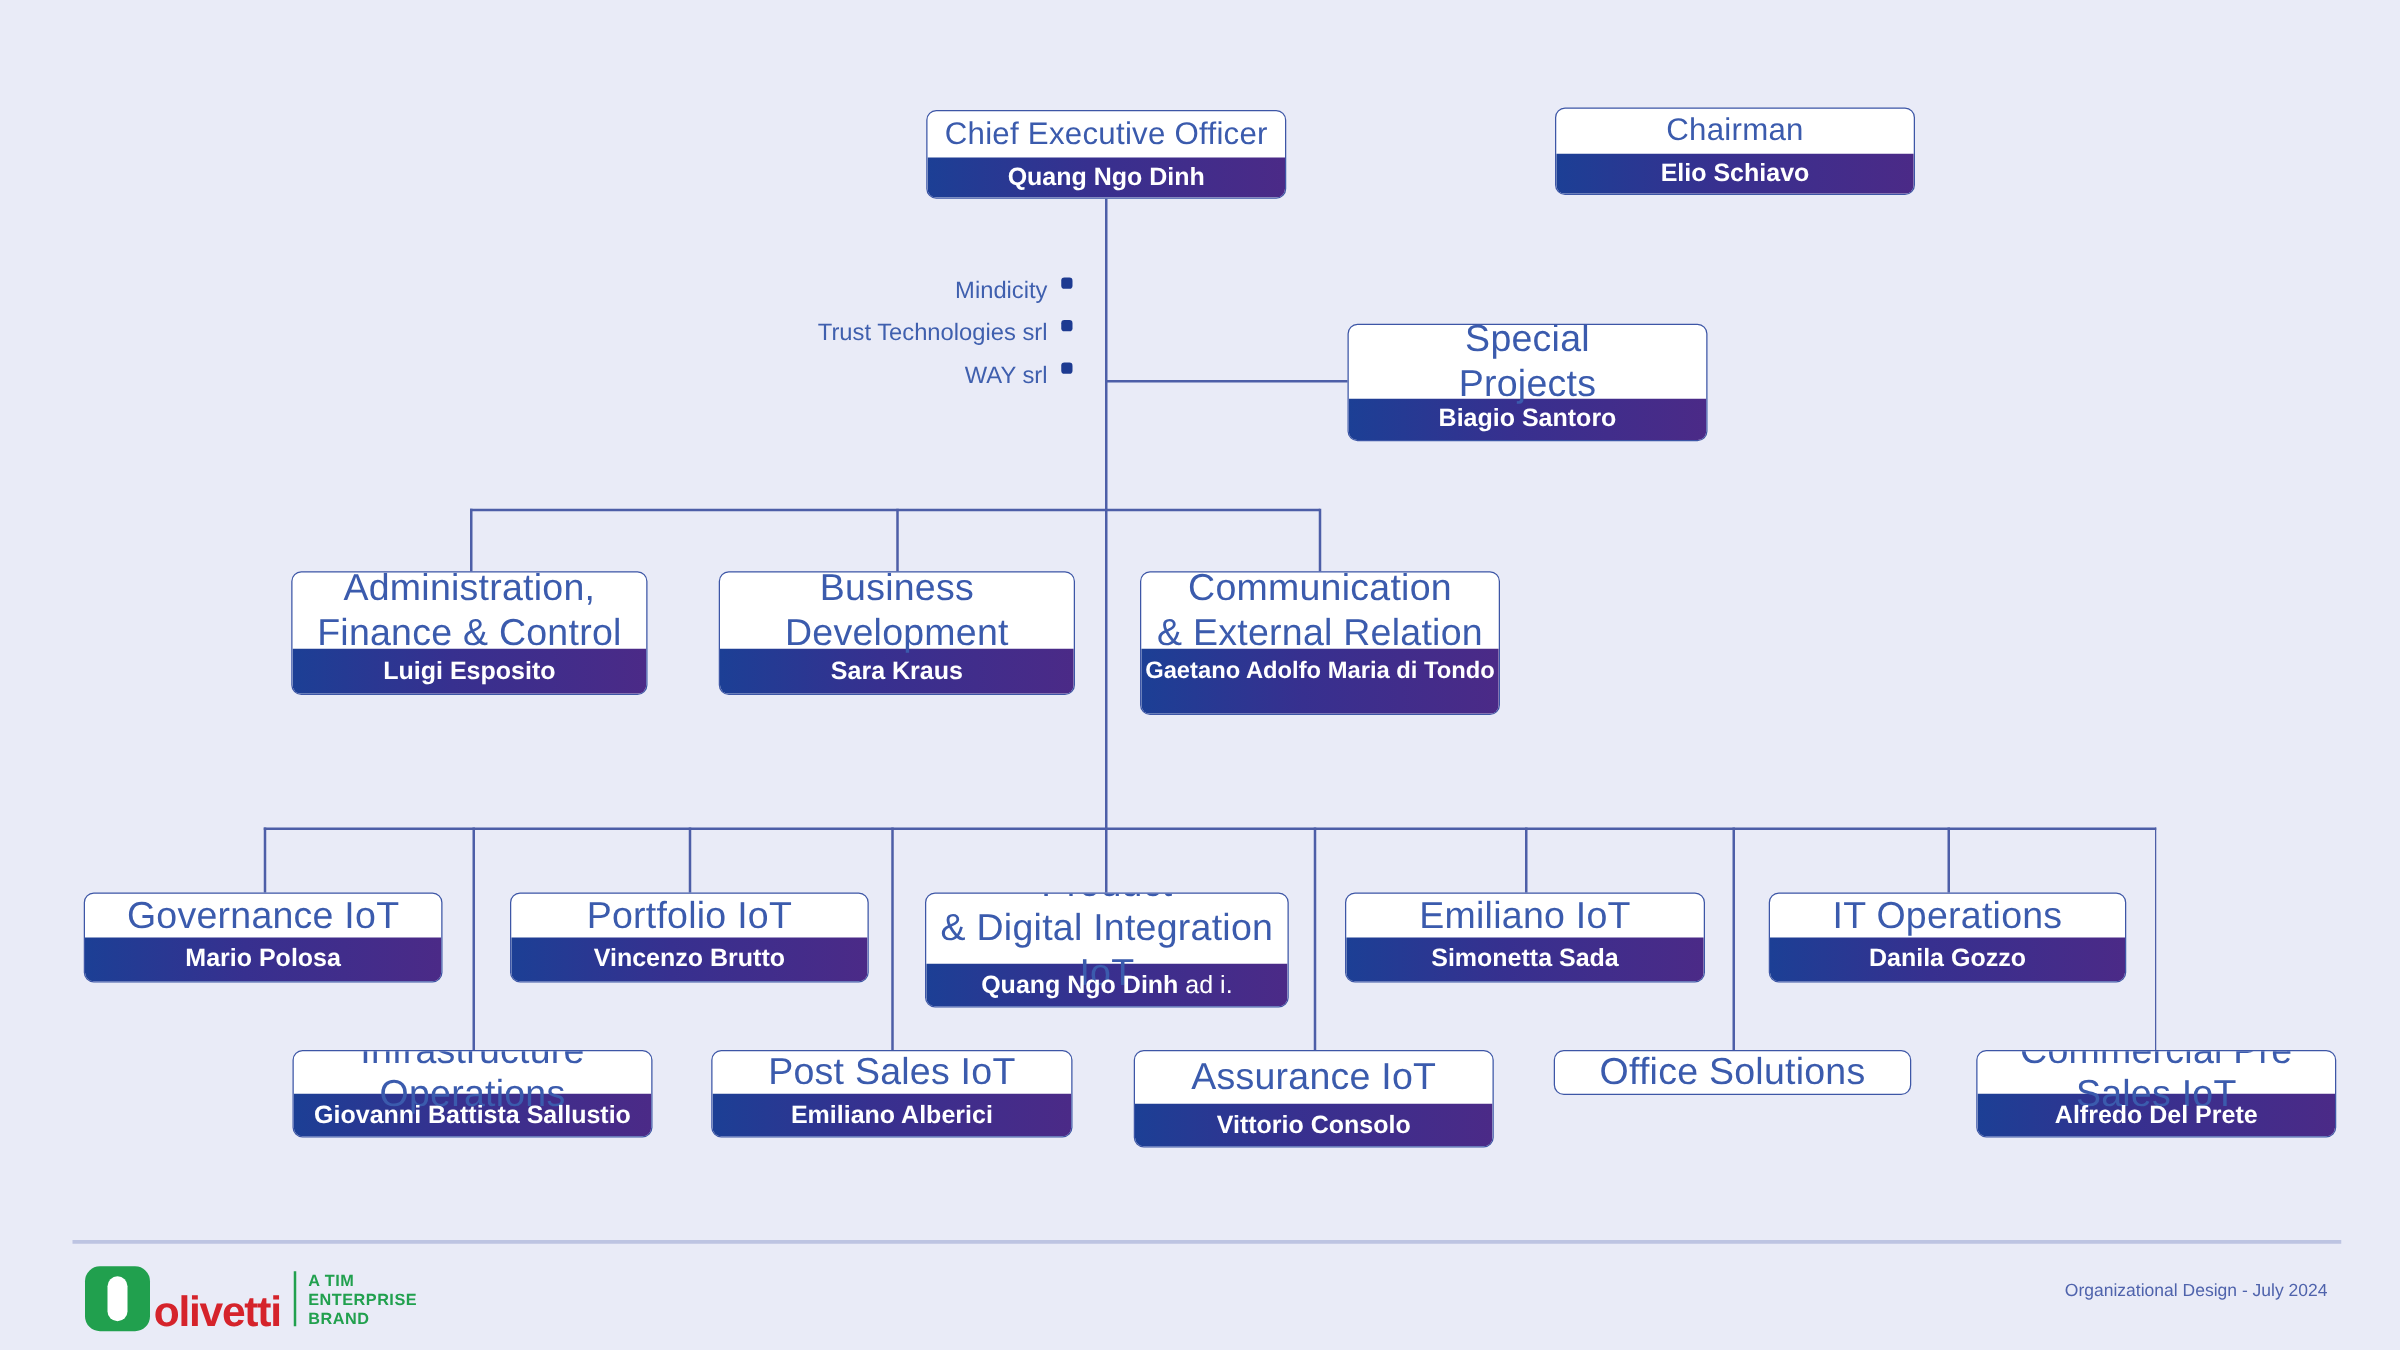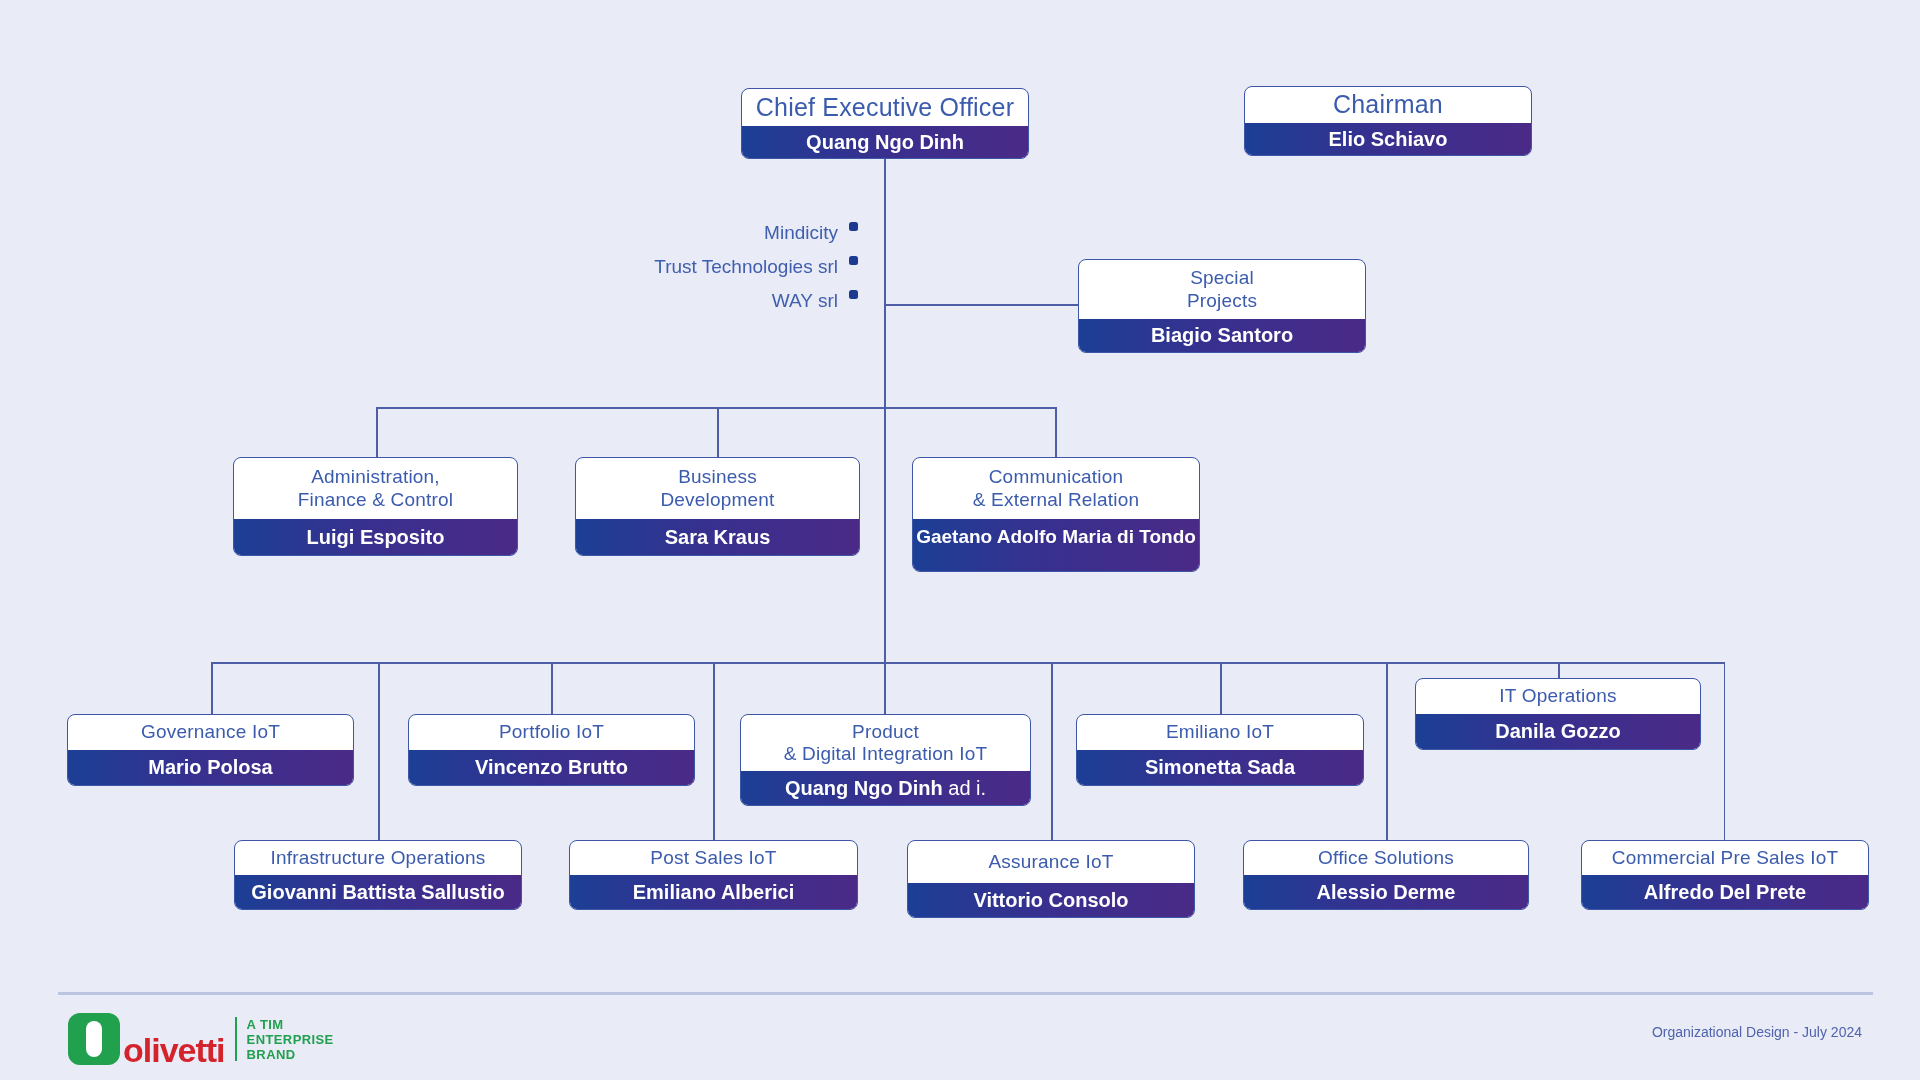--- a/index.html
+++ b/index.html
@@ -13,21 +13,21 @@
     position:absolute;
     background:#ffffff;
     border:1.5px solid #3d56a6;
     border-radius:8px;
     overflow:hidden;
     box-sizing:border-box;
   }
   .node-title{
     display:flex;align-items:center;justify-content:center;
     color:#3b5bad;
-    font-size:19px;font-weight:400;line-height:1.18;
+    font-size:30px;font-weight:400;line-height:1.18;
     text-align:center;white-space:pre-line;
     letter-spacing:.2px;
   }
   .node-title.big{font-size:25px;}
   .node-name{
     background:linear-gradient(90deg,#1c3f95 0%,#37308f 45%,#4b2a87 100%);
     color:#ffffff;text-align:center;
     font-size:20px;font-weight:700;white-space:nowrap;
   }
   .node-name .nm-suffix{font-weight:400;}
@@ -131,21 +131,21 @@
   <div class="node-title" style="height:56px">Product
 &amp; Digital Integration IoT</div>
   <div class="node-name" style="height:34px;line-height:34px"><span>Quang Ngo Dinh</span><span class="nm-suffix"> ad i.</span></div>
 </div>
 
 <div class="node" style="left:1076px;top:714px;width:288px">
   <div class="node-title" style="height:35px">Emiliano IoT</div>
   <div class="node-name" style="height:35px;line-height:35px">Simonetta Sada</div>
 </div>
 
-<div class="node" style="left:1415px;top:678px;width:286px">
+<div class="node" style="left:1415px;top:714px;width:286px">
   <div class="node-title" style="height:35px">IT Operations</div>
   <div class="node-name" style="height:35px;line-height:35px">Danila Gozzo</div>
 </div>
 
 <div class="node" style="left:234px;top:840px;width:288px">
   <div class="node-title" style="height:34px">Infrastructure Operations</div>
   <div class="node-name" style="height:34px;line-height:34px">Giovanni Battista Sallustio</div>
 </div>
 
 <div class="node" style="left:569px;top:840px;width:289px">
@@ -153,21 +153,20 @@
   <div class="node-name" style="height:34px;line-height:34px">Emiliano Alberici</div>
 </div>
 
 <div class="node" style="left:907px;top:840px;width:288px">
   <div class="node-title" style="height:42px">Assurance IoT</div>
   <div class="node-name" style="height:34px;line-height:34px">Vittorio Consolo</div>
 </div>
 
 <div class="node" style="left:1243px;top:840px;width:286px">
   <div class="node-title" style="height:34px">Office Solutions</div>
-  <div class="node-name" style="height:34px;line-height:34px">Alessio Derme</div>
 </div>
 
 <div class="node" style="left:1581px;top:840px;width:288px">
   <div class="node-title" style="height:34px">Commercial Pre Sales IoT</div>
   <div class="node-name" style="height:34px;line-height:34px">Alfredo Del Prete</div>
 </div>
 
 <div class="footer-divider"></div>
 
 <div class="logo-group">

